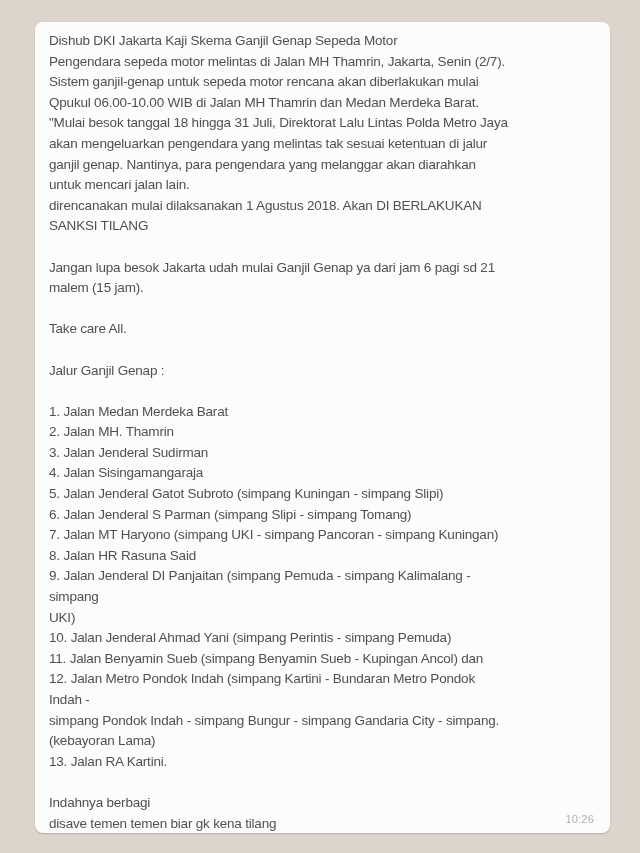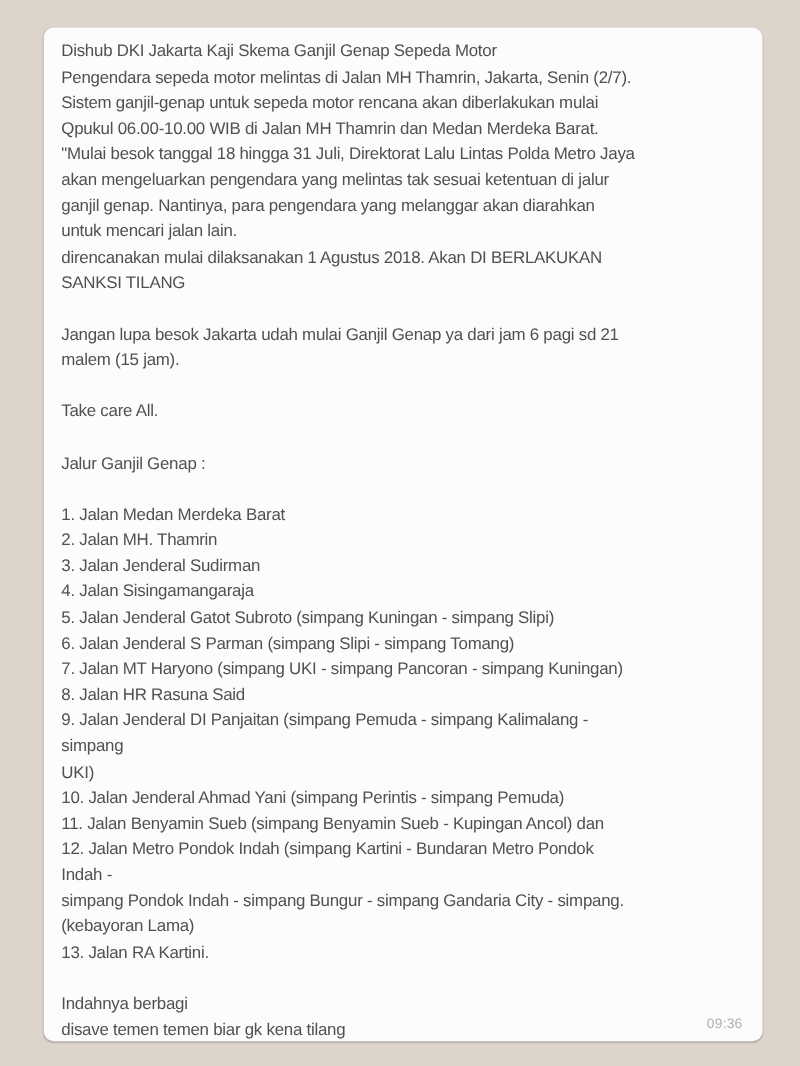--- a/index.html
+++ b/index.html
@@ -85,15 +85,15 @@
 10. Jalan Jenderal Ahmad Yani (simpang Perintis - simpang Pemuda)
 11. Jalan Benyamin Sueb (simpang Benyamin Sueb - Kupingan Ancol) dan
 12. Jalan Metro Pondok Indah (simpang Kartini - Bundaran Metro Pondok
 Indah -
 simpang Pondok Indah - simpang Bungur - simpang Gandaria City - simpang.
 (kebayoran Lama)
 13. Jalan RA Kartini.
 
 Indahnya berbagi
 disave temen temen biar gk kena tilang</div>
-    <span class="timestamp">09:36</span>
+    <span class="timestamp">10:26</span>
   </div>
 </div>
 
 </body></html>

